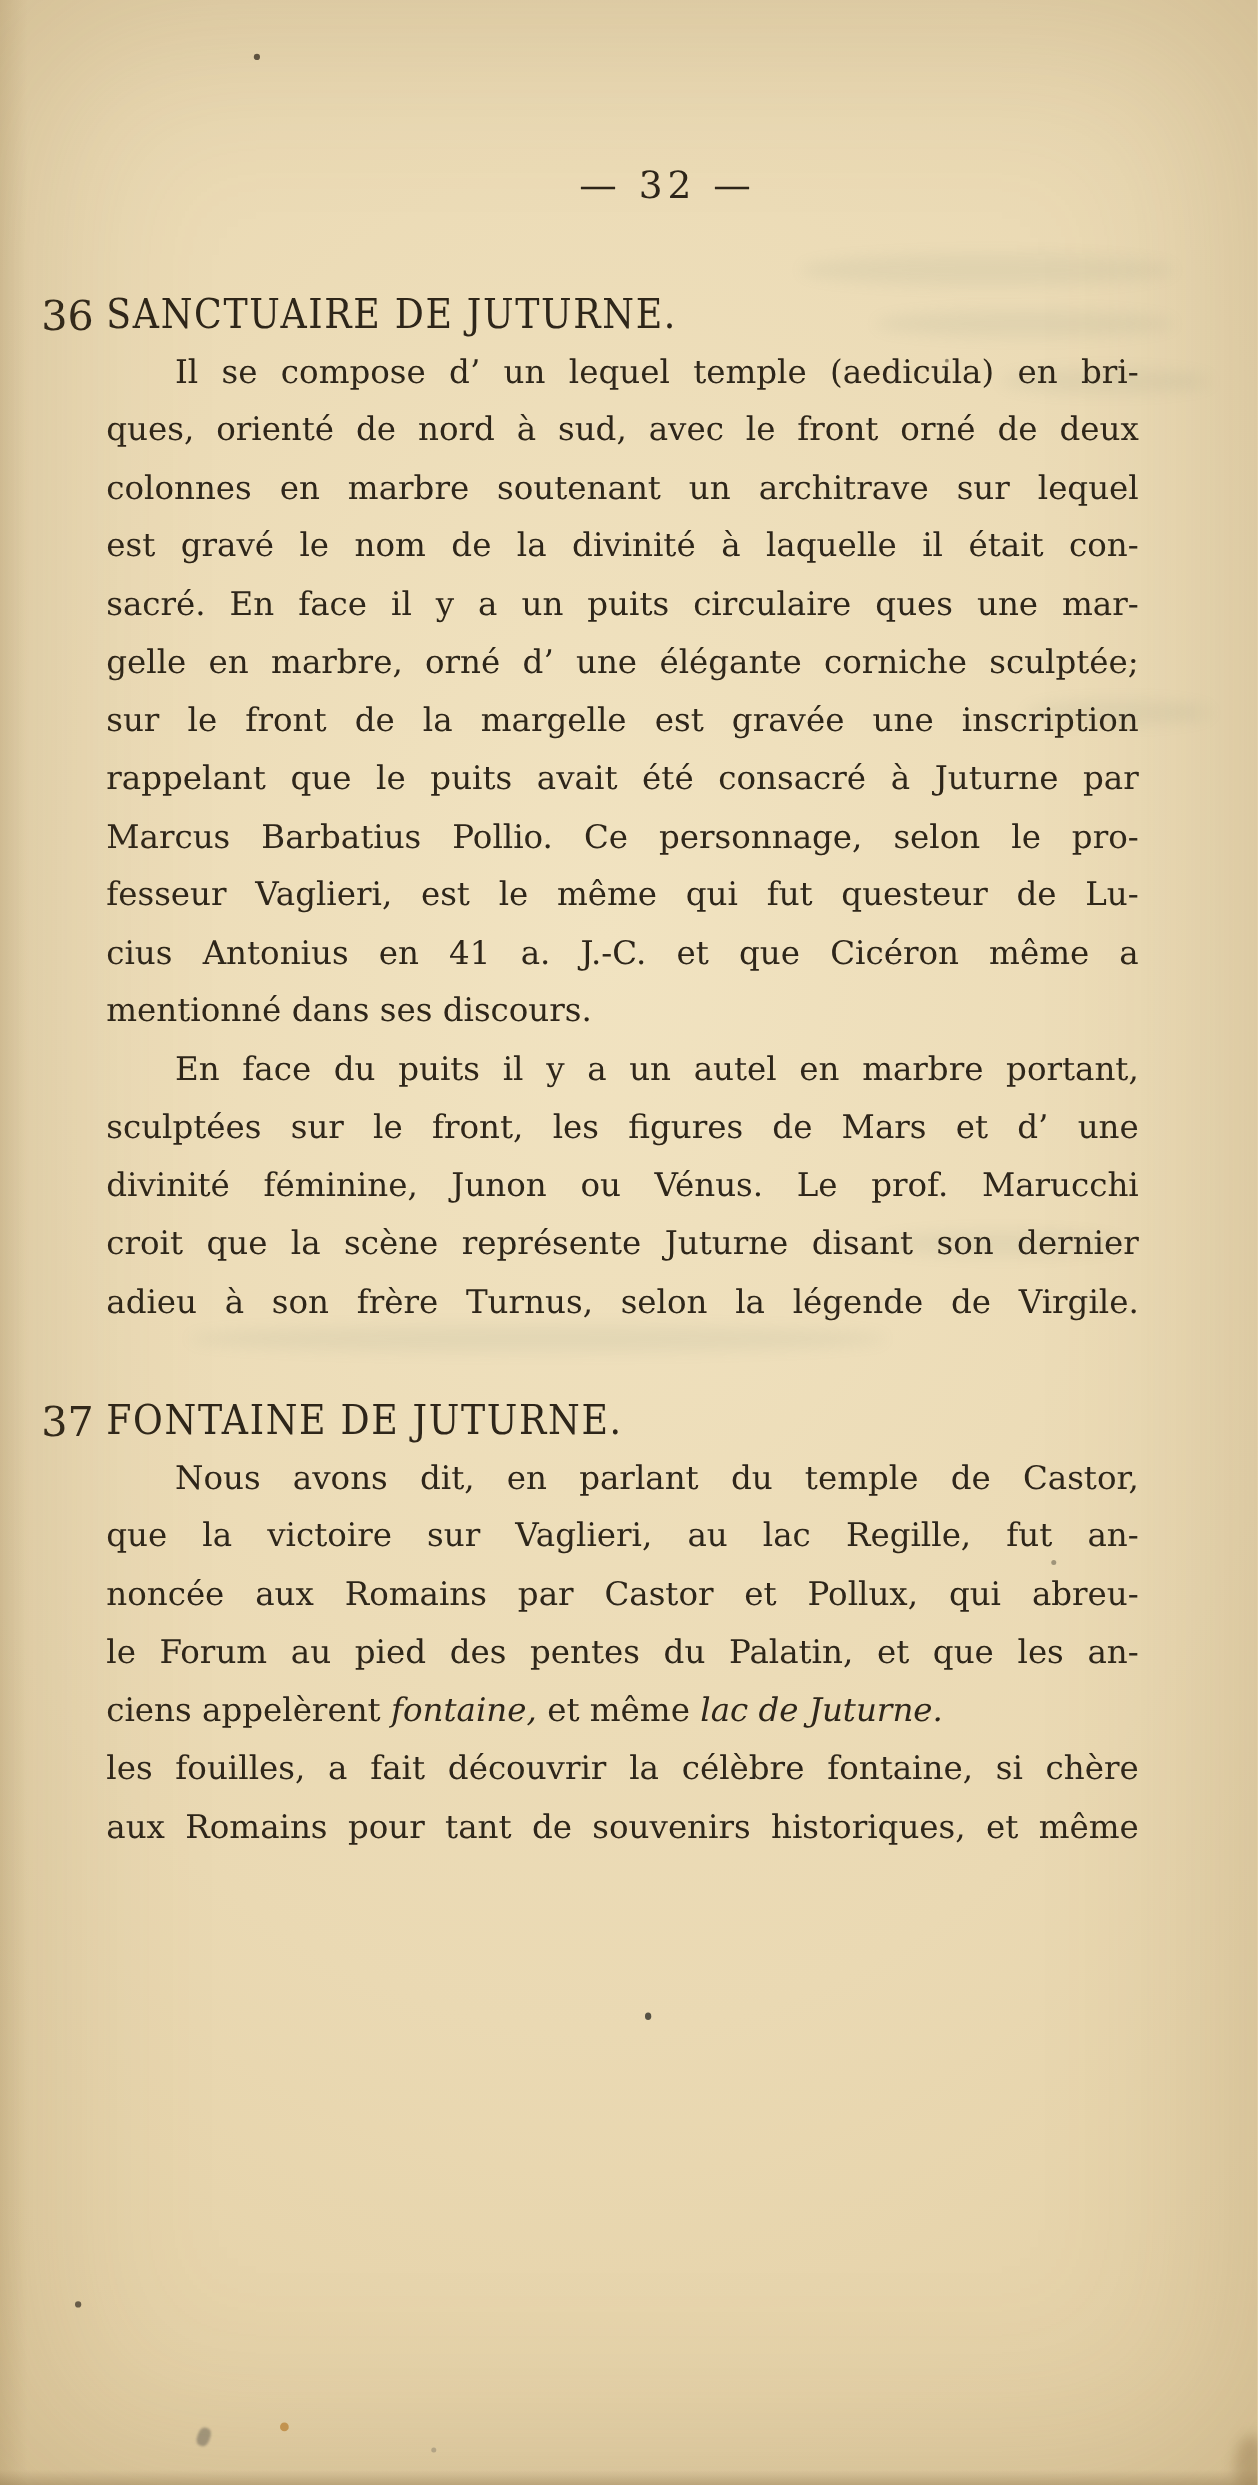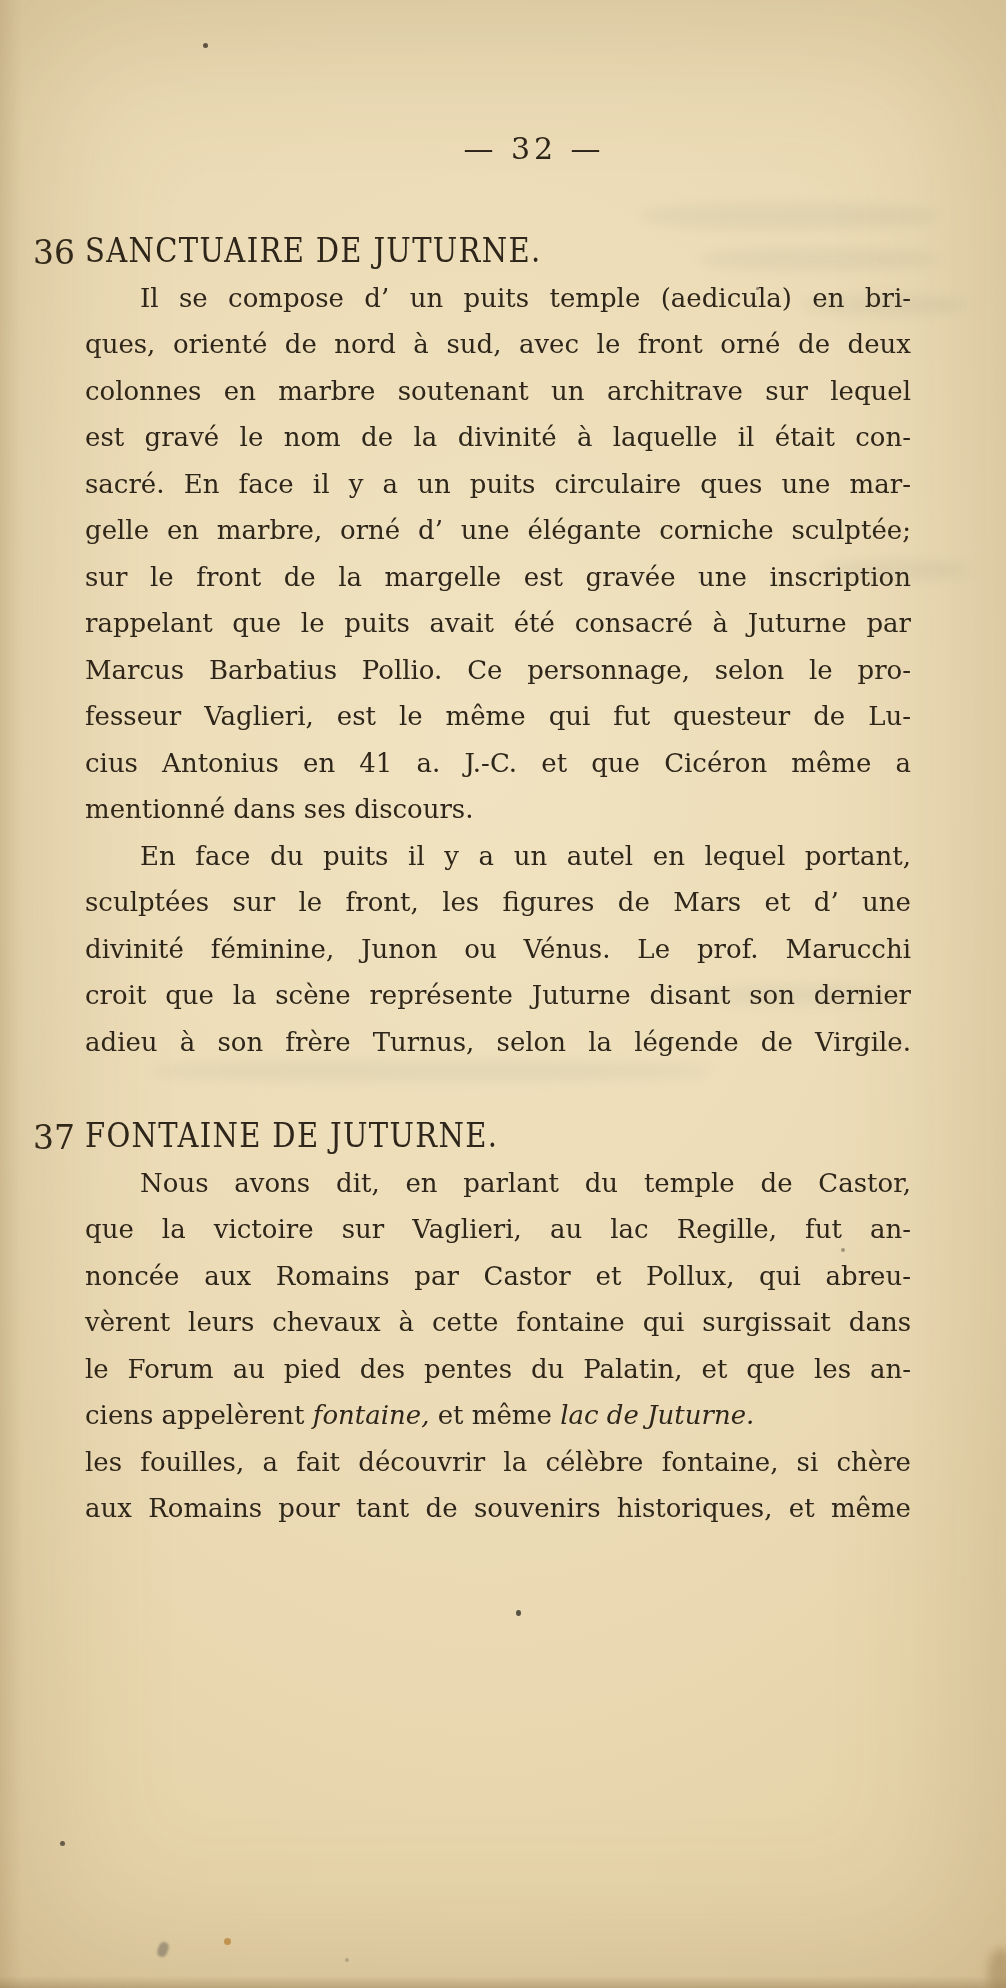--- a/index.html
+++ b/index.html
@@ -80,46 +80,45 @@
   <div class="ghost" style="left:150px;top:1060px;width:560px;height:22px;"></div>
   <div class="ghost" style="left:820px;top:560px;width:150px;height:20px;"></div>
 
   <div class="page-header">
     <span>— 32 —</span>
   </div>
 
   <div class="text-column">
       <div class="section-heading"><span class="section-number">36</span><span class="section-title">SANCTUAIRE DE JUTURNE.</span></div>
       <div class="paragraph">
-        <div class="line first"><span>Il se compose d’ un puits temple (aedicula) en bri-</span></div>
+        <div class="line first"><span>Il se compose d’ un lequel temple (aedicula) en bri-</span></div>
         <div class="line"><span>ques, orienté de nord à sud, avec le front orné de deux</span></div>
         <div class="line"><span>colonnes en marbre soutenant un architrave sur lequel</span></div>
         <div class="line"><span>est gravé le nom de la divinité à laquelle il était con-</span></div>
         <div class="line"><span>sacré. En face il y a un puits circulaire ques une mar-</span></div>
         <div class="line"><span>gelle en marbre, orné d’ une élégante corniche sculptée;</span></div>
         <div class="line"><span>sur le front de la margelle est gravée une inscription</span></div>
         <div class="line"><span>rappelant que le puits avait été consacré à Juturne par</span></div>
         <div class="line"><span>Marcus Barbatius Pollio. Ce personnage, selon le pro-</span></div>
         <div class="line"><span>fesseur Vaglieri, est le même qui fut questeur de Lu-</span></div>
         <div class="line"><span>cius Antonius en 41 a. J.-C. et que Cicéron même a</span></div>
         <div class="line left"><span>mentionné dans ses discours.</span></div>
       </div>
       <div class="paragraph">
-        <div class="line first"><span>En face du puits il y a un autel en lequel portant,</span></div>
+        <div class="line first"><span>En face du puits il y a un autel en marbre portant,</span></div>
         <div class="line"><span>sculptées sur le front, les figures de Mars et d’ une</span></div>
         <div class="line"><span>divinité féminine, Junon ou Vénus. Le prof. Marucchi</span></div>
         <div class="line"><span>croit que la scène représente Juturne disant son dernier</span></div>
         <div class="line"><span>adieu à son frère Turnus, selon la légende de Virgile.</span></div>
       </div>
       <div class="section-heading second"><span class="section-number">37</span><span class="section-title">FONTAINE DE JUTURNE.</span></div>
       <div class="paragraph">
         <div class="line first"><span>Nous avons dit, en parlant du temple de Castor,</span></div>
         <div class="line"><span>que la victoire sur Vaglieri, au lac Regille, fut an-</span></div>
         <div class="line"><span>noncée aux Romains par Castor et Pollux, qui abreu-</span></div>
-        <div class="line"><span>vèrent leurs chevaux à cette fontaine qui surgissait dans</span></div>
         <div class="line"><span>le Forum au pied des pentes du Palatin, et que les an-</span></div>
         <div class="line left"><span>ciens appelèrent </span><em>fontaine,</em><span> et même </span><em>lac de Juturne.</em></div>
       </div>
       <div class="paragraph">
         <div class="line"><span>les fouilles, a fait découvrir la célèbre fontaine, si chère</span></div>
         <div class="line"><span>aux Romains pour tant de souvenirs historiques, et même</span></div>
       </div>
     </div>
 
   <div class="speck" style="left:203px;top:43px;width:5px;height:5px;background:#3a3126;opacity:.8;"></div>

